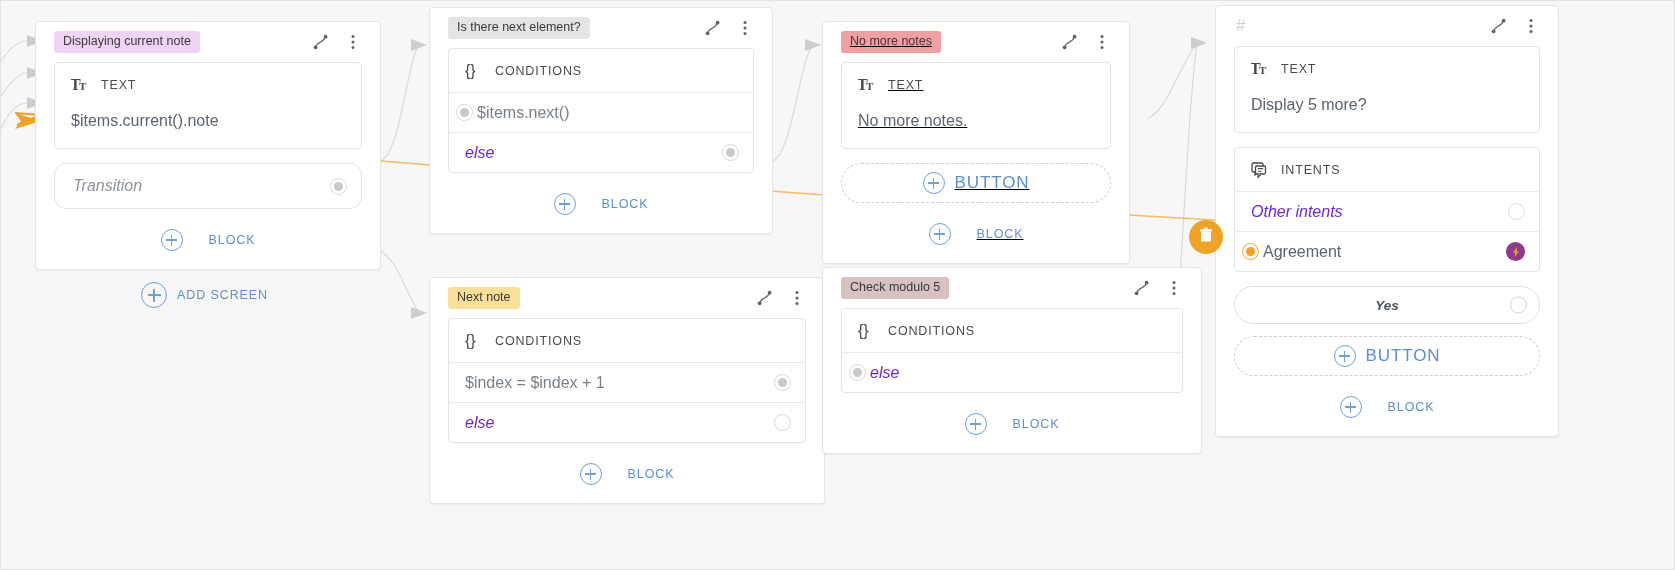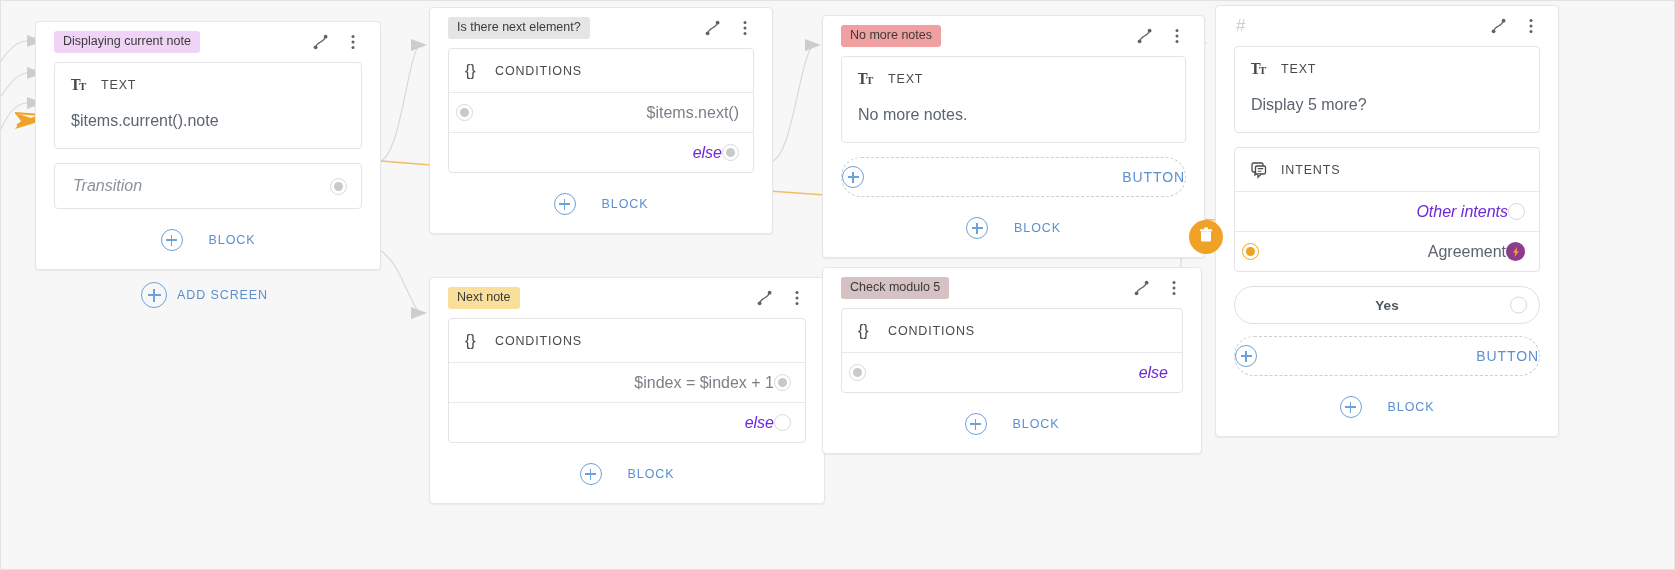--- a/index.html
+++ b/index.html
@@ -71,21 +71,20 @@
     font-size: 16px; color: #5b6470;
   }
   .row {
     border-top: 1px solid #eaeaea;
     height: 40px;
     display: flex; align-items: center;
     padding: 0 14px 0 16px;
     position: relative;
     font-size: 16px;
     color: #7a8089;
-    text-align: right;
   }
   .row.italic { font-style: italic; color: #6d28d9; }
   .row .row-label { flex: 1; }
 
   
   .port {
     width: 17px; height: 17px;
     border-radius: 50%;
     border: 1.5px solid #d8d8d8;
     background: #fff;
@@ -94,21 +93,21 @@
   }
   .port i { width: 9px; height: 9px; border-radius: 50%; background: #c9c9c9; display:block; }
   .port.empty i { background: transparent; }
   .port.on { border-color: #f0a226; }
   .port.on i { background: #f0a226; }
   .port.inline-left { margin-right: 0px; margin-left: -9px; }
 
   
   .transition {
     border: 1px solid #e4e4e4;
-    border-radius: 4px;
+    border-radius: 12px;
     height: 46px;
     display: flex; align-items: center;
     padding: 0 14px 0 18px;
     margin-bottom: 14px;
     font-style: italic;
     font-size: 16px;
     color: #8d939a;
   }
   .transition span:first-child { flex: 1; }
 
@@ -126,32 +125,33 @@
   .plus::before, .plus::after {
     content: ""; position: absolute; background: #6fa0da;
   }
   .plus::before { left: 4.5px; right: 4.5px; top: 9.4px; height: 1.3px; }
   .plus::after { top: 4.5px; bottom: 4.5px; left: 9.4px; width: 1.3px; }
 
   .add-dashed {
     border: 1px dashed #cfcfcf;
     border-radius: 22px;
     height: 40px;
-    display: flex; align-items: center; justify-content: space-between;
+    display: flex; align-items: center; justify-content: center;
     gap: 10px; margin-bottom: 14px;
-    color: #5b8fd0; font-size: 14px; letter-spacing: .9px;
+    color: #5b8fd0; font-size: 17px; letter-spacing: .9px;
   }
   .btn-solid {
     border: 1px solid #e0e0e0;
     border-radius: 22px;
     height: 38px;
     display: flex; align-items: center; justify-content: center;
     margin-bottom: 12px;
     font-size: 13.5px; font-weight: bold; color: #4c545d;
     position: relative;
+    font-style: italic;
   }
   .btn-solid .port { position: absolute; right: 12px; top: 50%; transform: translateY(-50%); }
 
   
   #add-screen {
     position: absolute;
     display: flex; align-items: center; gap: 10px;
     color: #5b8fd0; font-size: 12.5px; letter-spacing: .9px;
   }
   #add-screen .plus { width: 26px; height: 26px; }
@@ -300,21 +300,21 @@
           </span>
       </div>
     </div>
 
     <div class="add">
       <span class="plus"></span>
       <span>BLOCK</span>
     </div>
   </div>
 
-  <div class="card" id="card-3" style="left:821px; top:14px; width:383px;">
+  <div class="card" id="card-3" style="left:821px; top:20px; width:308px;text-decoration:underline;">
     <div class="card-head">
       <span class="chip" style="background:#f0a0a0">No more notes</span>
       <span class="head-icons">
         <span class="ic">
           <svg viewBox="0 0 18 18">
               <path d="M4 14 C 4 9, 13 9, 13 4" stroke="#5c636c" stroke-width="1.4" fill="none"></path>
               <circle cx="3.6" cy="14.3" r="1.9" fill="#5c636c"></circle>
               <circle cx="13.6" cy="3.7" r="1.9" fill="#5c636c"></circle>
             </svg>
         </span>

